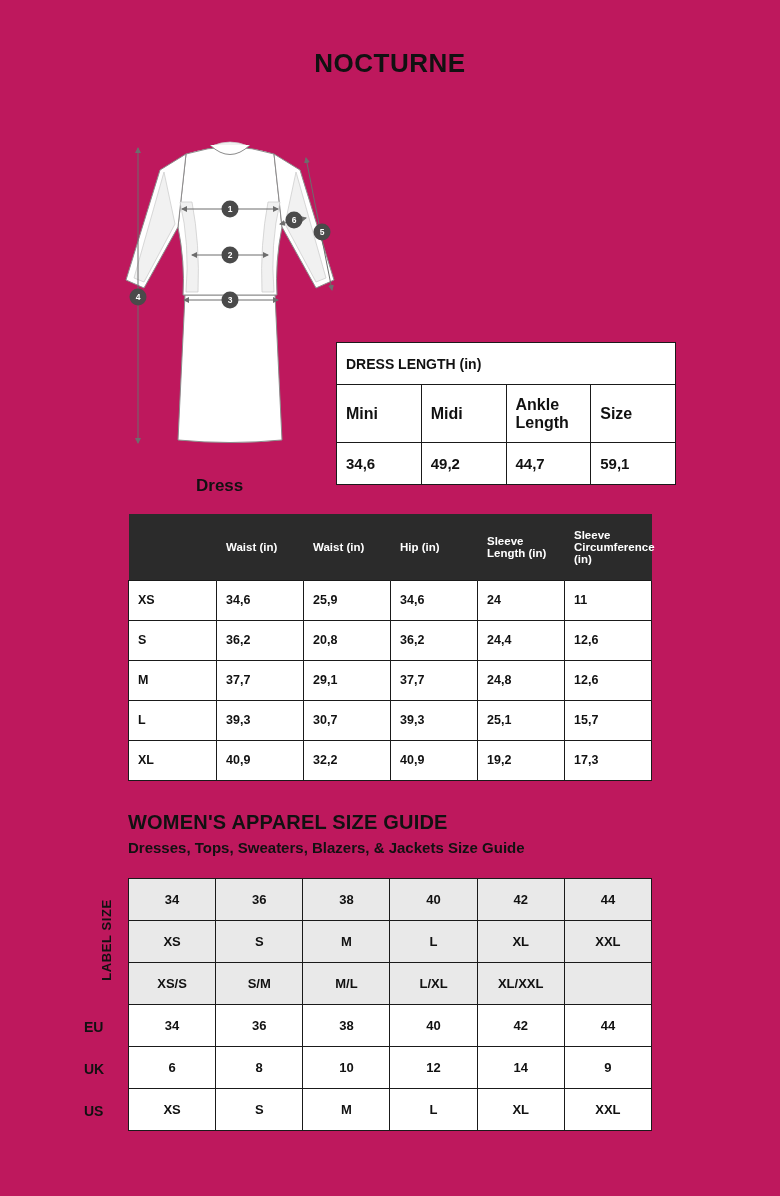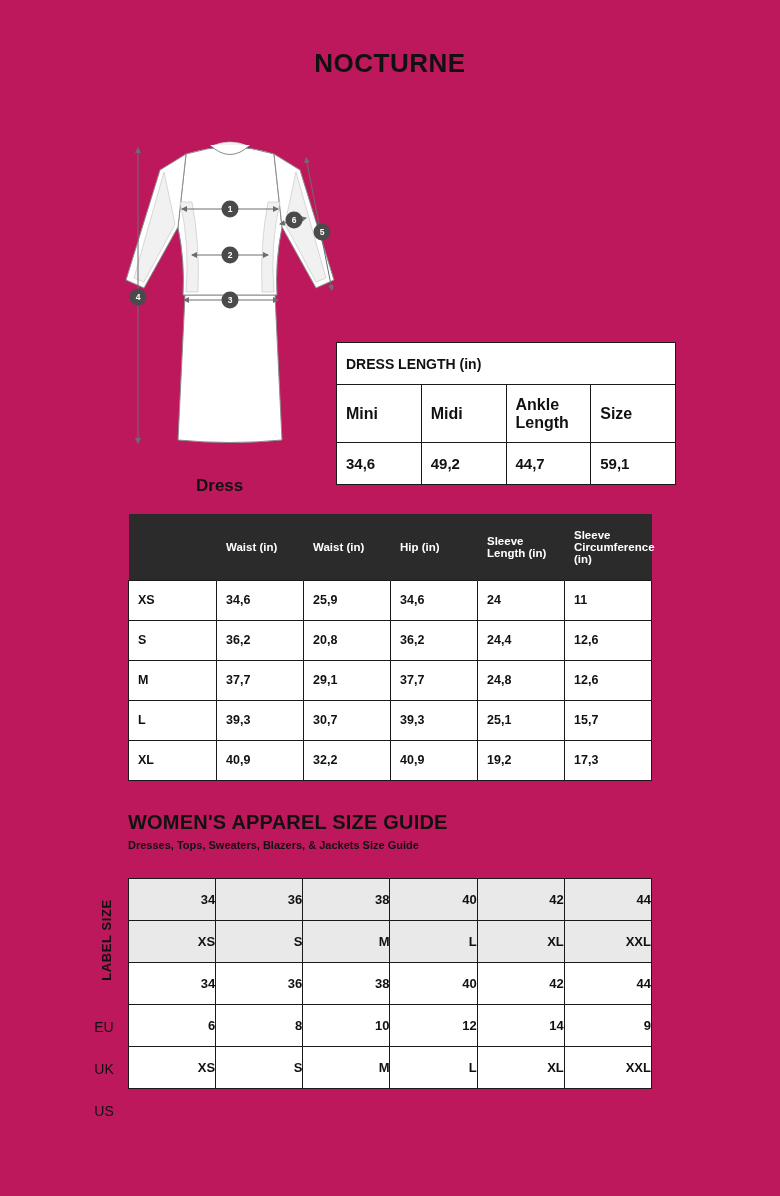--- a/index.html
+++ b/index.html
@@ -118,21 +118,21 @@
     top: 811px;
     font-size: 20px;
     font-weight: bold;
     letter-spacing: 0.2px;
     color: #111111;
   }
   .apparel-h2 {
     position: absolute;
     left: 128px;
     top: 839px;
-    font-size: 11px;
+    font-size: 15px;
     font-weight: bold;
     color: #111111;
   }
 
   
   .label-wrap {
     position: absolute;
     left: 86px;
     top: 878px;
     width: 566px;
@@ -158,41 +158,41 @@
     letter-spacing: 0.6px;
     transform: rotate(-90deg);
     color: #111111;
   }
   .side-label {
     position: absolute;
     right: 4px;
     width: 40px;
     height: 42px;
     line-height: 42px;
-    text-align: center;
+    text-align: left;
     font-size: 14px;
-    font-weight: normal;
+    font-weight: bold;
     color: #111111;
   }
   .side-eu { top: 128px; }
   .side-uk { top: 170px; }
   .side-us { top: 212px; }
 
   .label-table {
     position: absolute;
     left: 42px;
     top: 0;
     width: 524px;
     border-collapse: collapse;
     table-layout: fixed;
   }
   .label-table td {
     border: 1.5px solid #1a1a1a;
     height: 42px;
-    text-align: right;
+    text-align: center;
     vertical-align: middle;
     font-size: 13px;
     font-weight: bold;
     color: #111111;
     background: #ffffff;
   }
   .label-table tr.shaded td { background: #e9e9e9; }
 </style>
 </head>
 <body>
@@ -361,20 +361,28 @@
           <td>44</td>
         </tr>
         <tr class="shaded">
           <td>XS</td>
           <td>S</td>
           <td>M</td>
           <td>L</td>
           <td>XL</td>
           <td>XXL</td>
         </tr>
+        <tr class="shaded">
+          <td>XS/S</td>
+          <td>S/M</td>
+          <td>M/L</td>
+          <td>L/XL</td>
+          <td>XL/XXL</td>
+          <td></td>
+        </tr>
         <tr>
           <td>34</td>
           <td>36</td>
           <td>38</td>
           <td>40</td>
           <td>42</td>
           <td>44</td>
         </tr>
         <tr>
           <td>6</td>

